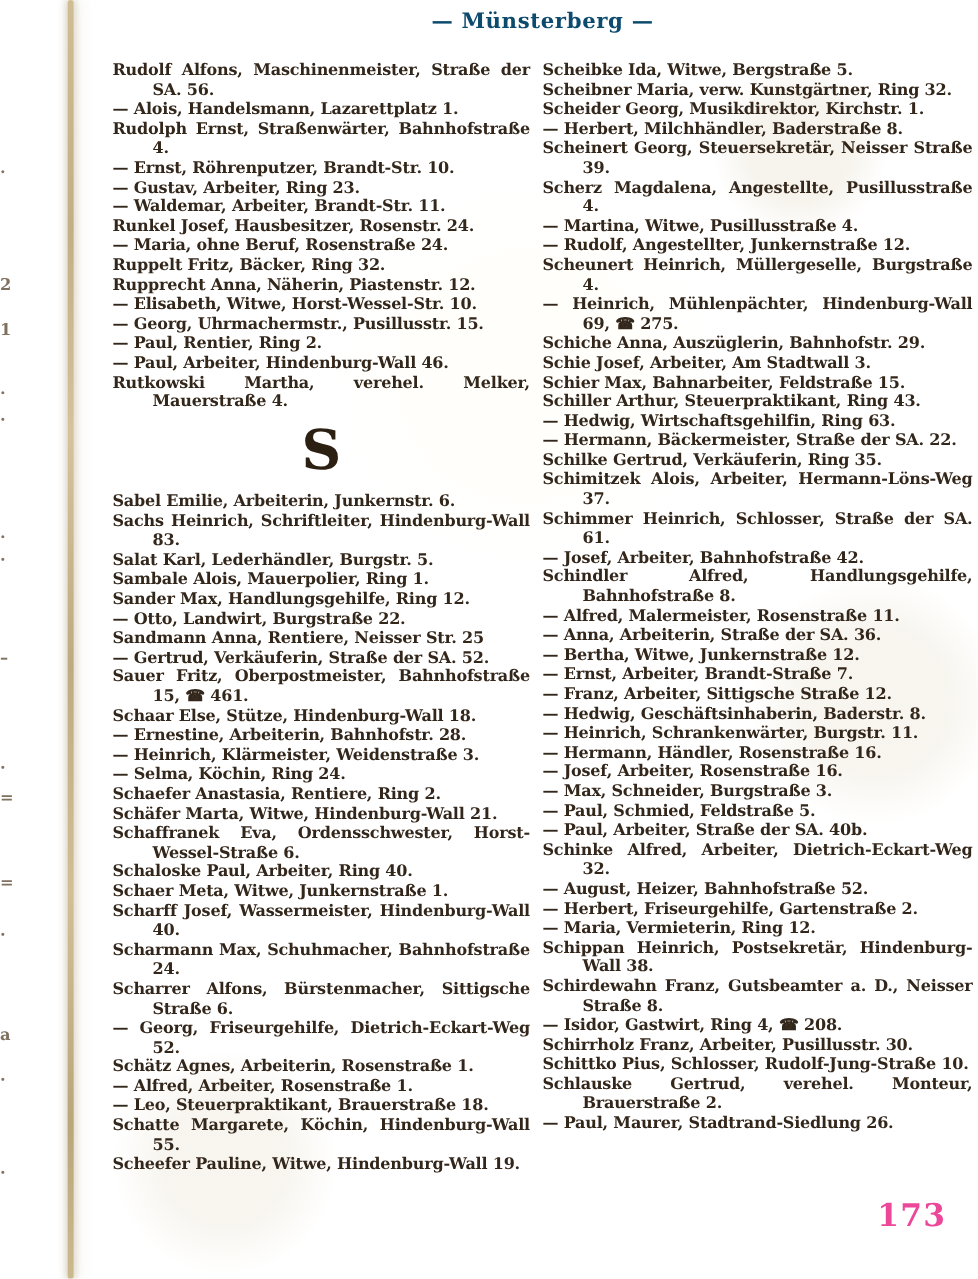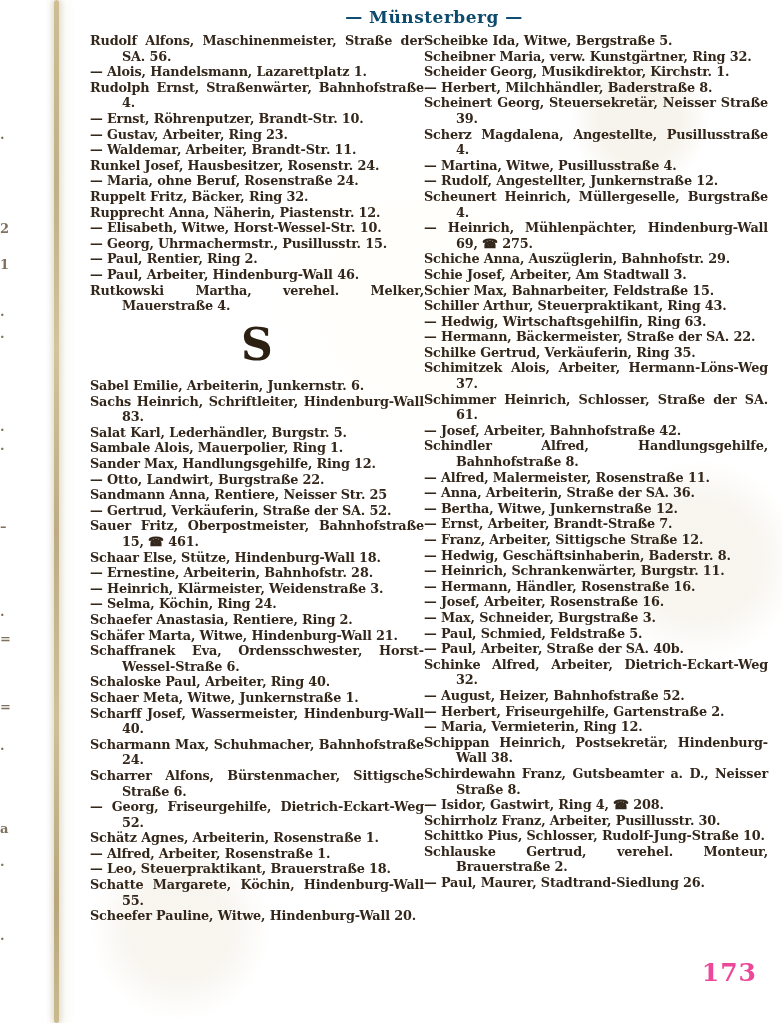--- a/index.html
+++ b/index.html
@@ -37,21 +37,21 @@
     font-size: 13px; font-weight: 700; color: rgba(84,66,40,0.75);
     line-height: 1;
   }
   .content { position: absolute; left: 90px; top: 7px; width: 688px; }
   .running-header {
     text-align: center;
     font-size: 17px; font-weight: 700;
     color: #0c4a6e;
     letter-spacing: 0.5px;
   }
-  .columns { display: flex; margin-top: 6px; }
+  .columns { display: flex; gap: 10px; margin-top: 22px; }
   .col { width: 334px; }
   .col.right-col { width: 344px; }
   .entry {
     font-size: 12.8px;
     font-weight: 700;
     line-height: 15.6px;
     color: #33261a;
     text-align: justify;
     padding-left: 32px;
     text-indent: -32px;
@@ -145,21 +145,21 @@
             <div class="entry">Schaloske Paul, Arbeiter, Ring 40.</div>
             <div class="entry">Schaer Meta, Witwe, Junkernstraße 1.</div>
             <div class="entry">Scharff Josef, Wassermeister, Hindenburg-Wall 40.</div>
             <div class="entry">Scharmann Max, Schuhmacher, Bahnhofstraße 24.</div>
             <div class="entry">Scharrer Alfons, Bürstenmacher, Sittigsche Straße 6.</div>
             <div class="entry">— Georg, Friseurgehilfe, Dietrich-Eckart-Weg 52.</div>
             <div class="entry">Schätz Agnes, Arbeiterin, Rosenstraße 1.</div>
             <div class="entry">— Alfred, Arbeiter, Rosenstraße 1.</div>
             <div class="entry">— Leo, Steuerpraktikant, Brauerstraße 18.</div>
             <div class="entry">Schatte Margarete, Köchin, Hindenburg-Wall 55.</div>
-            <div class="entry">Scheefer Pauline, Witwe, Hindenburg-Wall 20.</div>
+            <div class="entry">Scheefer Pauline, Witwe, Hindenburg-Wall 19.</div>
           </div>
       </div>
 
       <div class="col right-col">
         <div id="right-entries">
             <div class="entry">Scheibke Ida, Witwe, Bergstraße 5.</div>
             <div class="entry">Scheibner Maria, verw. Kunstgärtner, Ring 32.</div>
             <div class="entry">Scheider Georg, Musikdirektor, Kirchstr. 1.</div>
             <div class="entry">— Herbert, Milchhändler, Baderstraße 8.</div>
             <div class="entry">Scheinert Georg, Steuersekretär, Neisser Straße 39.</div>

